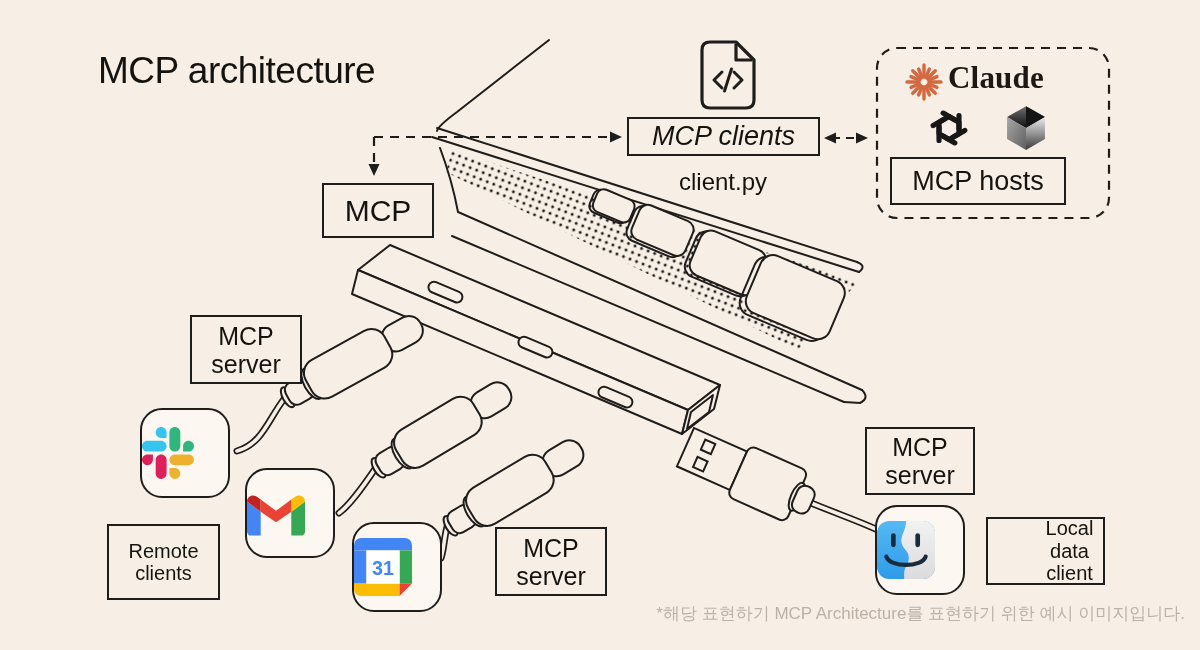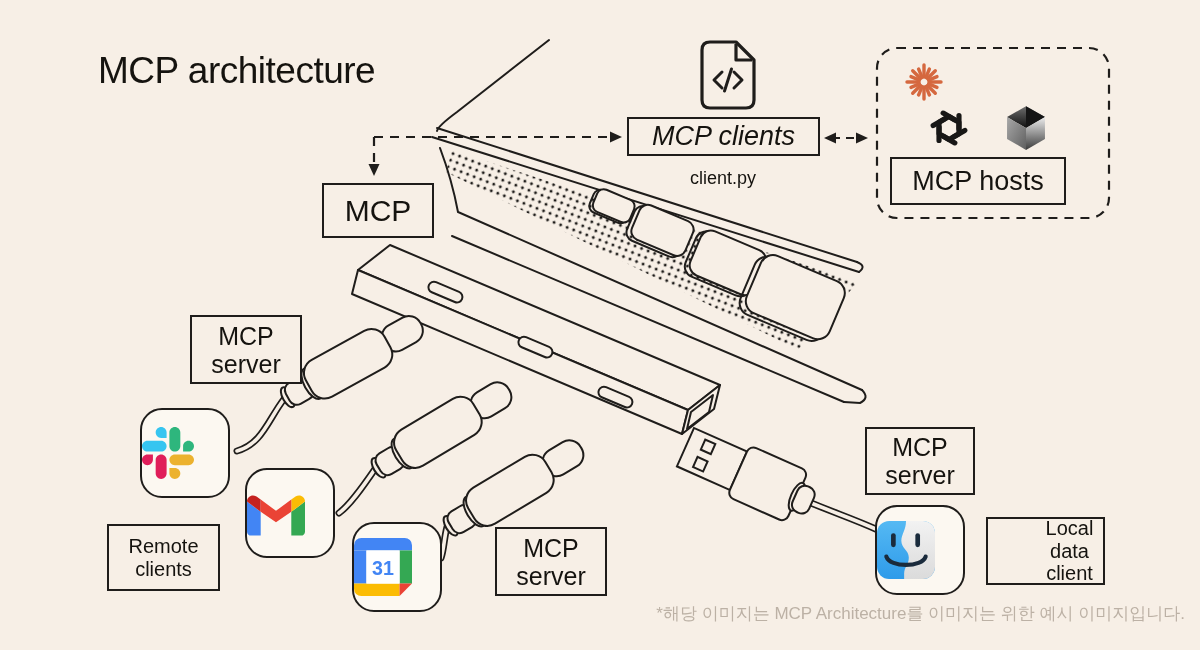--- a/index.html
+++ b/index.html
@@ -12,24 +12,24 @@
   .box{position:absolute;border:2px solid #1F1D1B;background:#F7EFE6;
        display:flex;flex-direction:column;align-items:center;justify-content:center;
        color:#15130f;text-align:center;box-sizing:border-box;}
   .box div{line-height:1.12;}
   .b-mcp{left:322px;top:183px;width:112px;height:55px;font-size:30px;}
   .b-clients{left:627px;top:117px;width:193px;height:39px;font-size:27px;font-style:italic;}
   .b-hostslbl{left:890px;top:157px;width:176px;height:48px;font-size:27px;}
   .b-srv1{left:190px;top:315px;width:112px;height:69px;font-size:25px;}
   .b-srv2{left:495px;top:527px;width:112px;height:69px;font-size:25px;}
   .b-srv3{left:865px;top:427px;width:110px;height:68px;font-size:25px;}
-  .b-remote{left:107px;top:524px;width:113px;height:67px;font-size:20px;}
+  .b-remote{left:107px;top:524px;width:113px;height:76px;font-size:20px;}
   .b-local{left:986px;top:517px;width:119px;height:68px;font-size:20px;padding-left:48px;}
   .clientpy{position:absolute;left:637px;top:168px;width:172px;text-align:center;
-            font-size:18px;color:#15130f;}
+            font-size:24px;color:#15130f;}
   .tile{position:absolute;width:90px;height:90px;background:#FCF8F1;
         border:2.5px solid #1F1D1B;border-radius:22px;box-sizing:border-box;
         display:flex;align-items:center;justify-content:flex-start;}
   .t-slack{left:140px;top:408px;}
   .t-gmail{left:245px;top:468px;}
   .t-cal{left:352px;top:522px;}
   .t-finder{left:875px;top:505px;}
   .claude-word{position:absolute;left:948px;top:60px;font-family:"Liberation Serif",serif;
                font-size:31px;font-weight:600;color:#1d1814;letter-spacing:0.2px;}
   .logo{position:absolute;}
@@ -208,20 +208,21 @@
       <line x1="-1.9" y1="-4.6" x2="-5.4" y2="-13"></line>
         <line x1="1.9" y1="4.6" x2="5.4" y2="13"></line>
       <line x1="-4.6" y1="-1.9" x2="-13" y2="-5.4"></line>
         <line x1="4.6" y1="1.9" x2="13" y2="5.4"></line>
       <line x1="-4.6" y1="1.9" x2="-13" y2="5.4"></line>
         <line x1="4.6" y1="-1.9" x2="13" y2="-5.4"></line>
       <line x1="-1.9" y1="4.6" x2="-5.4" y2="13"></line>
         <line x1="1.9" y1="-4.6" x2="5.4" y2="-13"></line>
     </g>
   </svg>
+  <span class="claude-word">Claude</span>
 
   <svg class="logo l-openai" width="46" height="46" viewBox="-24 -24 48 48">
     <g fill="none" stroke="#181716" stroke-width="5.4" stroke-linecap="round" stroke-linejoin="round">
       <path d="M-16.5,-2.5 L0,-12 L5.7,-8.7"></path>
       <path d="M-16.5,-2.5 L0,-12 L5.7,-8.7" transform="rotate(60)"></path>
       <path d="M-16.5,-2.5 L0,-12 L5.7,-8.7" transform="rotate(120)"></path>
       <path d="M-16.5,-2.5 L0,-12 L5.7,-8.7" transform="rotate(180)"></path>
       <path d="M-16.5,-2.5 L0,-12 L5.7,-8.7" transform="rotate(240)"></path>
       <path d="M-16.5,-2.5 L0,-12 L5.7,-8.7" transform="rotate(300)"></path>
     </g>
@@ -304,14 +305,14 @@
       <g clip-path="url(#finclip)">
         <rect x="0" y="0" width="62" height="62" fill="url(#finblue)"></rect>
         <path d="M31,0 C31,10 26,14 26,21 C26,29 34,31 34,39 C34,47 29,49 29,56 L29,62 L62,62 L62,0 Z" fill="url(#fingray)"></path>
         <rect x="15" y="13" width="5" height="15" rx="2.5" fill="#1A2B3C"></rect>
         <rect x="41" y="13" width="5" height="15" rx="2.5" fill="#1A2B3C"></rect>
         <path d="M10,38 C14,50 48,50 52,38" fill="none" stroke="#1A2B3C" stroke-width="4.5" stroke-linecap="round"></path>
       </g>
     </svg>
   </div>
 
-  <div class="footnote">*해당 이미지는 MCP Architecture를 이미지는 위한 예시 이미지입니다.</div>
+  <div class="footnote">*해당 표현하기 MCP Architecture를 표현하기 위한 예시 이미지입니다.</div>
 </div>
 
 </body></html>

